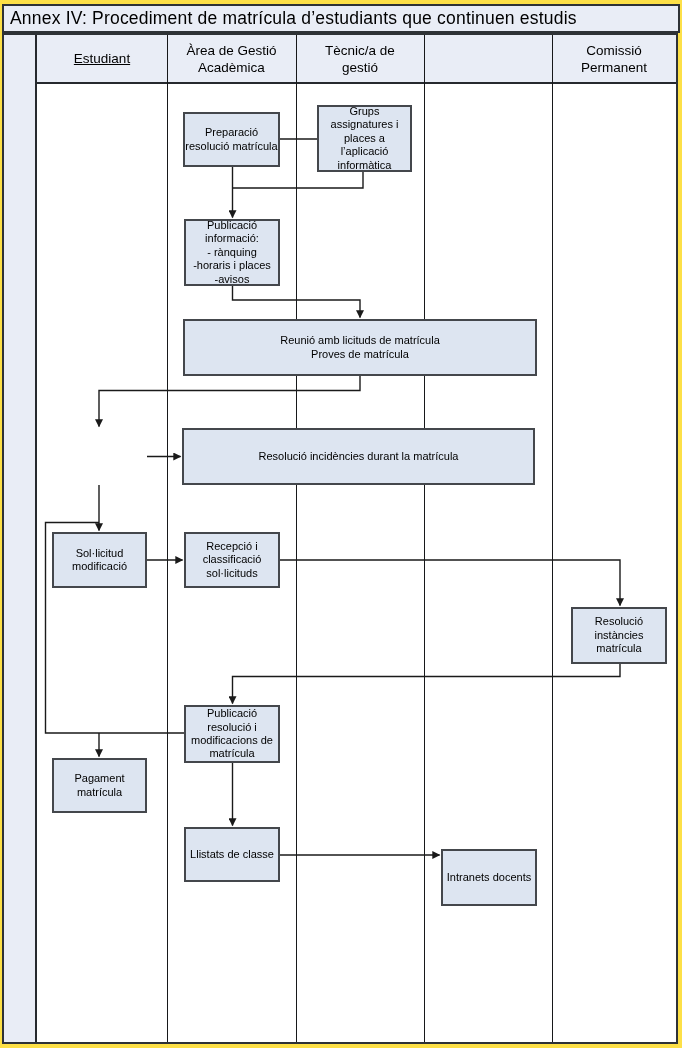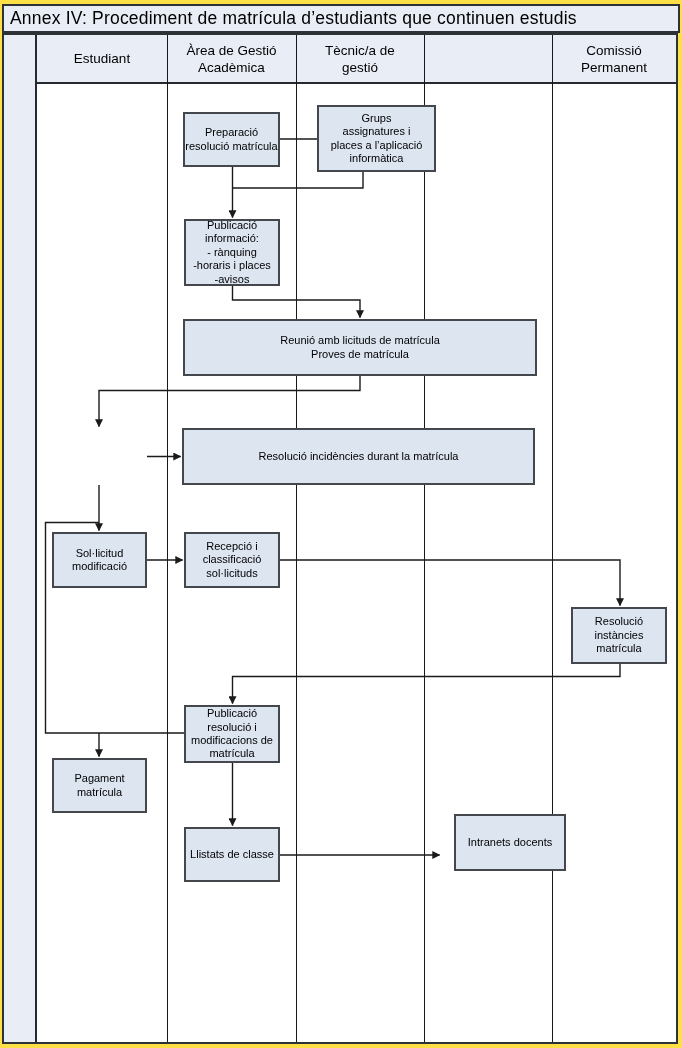--- a/index.html
+++ b/index.html
@@ -24,50 +24,50 @@
   }
   .header-band{
     position:absolute;left:37px;top:35px;width:639px;height:47px;
     background:#e9edf6;border-bottom:2px solid #26292e;
   }
   .hcell{
     position:absolute;top:35px;height:49px;
     display:flex;align-items:center;justify-content:center;
     text-align:center;white-space:pre-line;font-size:13.5px;line-height:1.25;
   }
-  .h-estudiant{left:37px;width:130px;}
+  .h-estudiant{left:37px;width:130px;text-decoration:underline;}
   .h-area{left:167px;width:129px;}
   .h-tecnic{left:296px;width:128px;}
   .h-serveis{left:424px;width:128px;}
   .h-comissio{left:552px;width:124px;}
   .vline{position:absolute;top:35px;height:1007px;width:1px;background:#17181a;z-index:1;}
   .vl-1{left:167px;}.vl-2{left:296px;}.vl-3{left:424px;}.vl-4{left:552px;}
   
   .connectors{position:absolute;left:0;top:0;z-index:2;}
   .connectors path{stroke:#1a1a1a;stroke-width:1.4;fill:none;}
   
   .node{
     position:absolute;z-index:3;background:#dde5f1;border:2px solid #44474c;
     display:flex;align-items:center;justify-content:center;
     text-align:center;white-space:pre-line;font-size:11px;line-height:1.22;
     box-sizing:border-box;
   }
   .n-prep{left:183px;top:112px;width:97px;height:55px;}
-  .n-grups{left:317px;top:105px;width:119px;height:67px;}
+  .n-grups{left:317px;top:105px;width:95px;height:67px;}
   .n-pubinfo{left:184px;top:219px;width:96px;height:67px;}
   .n-reunio{left:183px;top:319px;width:354px;height:57px;}
   .n-auto{left:52px;top:428px;width:95px;height:57px;}
   .n-resinc{left:182px;top:428px;width:353px;height:57px;}
   .n-sol{left:52px;top:532px;width:95px;height:56px;}
   .n-recep{left:184px;top:532px;width:96px;height:56px;}
   .n-resinst{left:571px;top:607px;width:96px;height:57px;}
   .n-pubres{left:184px;top:705px;width:96px;height:58px;}
   .n-pag{left:52px;top:758px;width:95px;height:55px;}
   .n-llistats{left:184px;top:827px;width:96px;height:55px;}
-  .n-intranets{left:441px;top:814px;width:112px;height:57px;margin-left:13px;}
+  .n-intranets{left:441px;top:849px;width:96px;height:57px;}
 </style>
 </head>
 <body>
 
 <div class="canvas">
 
   <div class="title-bar">
     <span>Annex IV: Procediment de matrícula d’estudiants que continuen estudis</span>
   </div>
 

